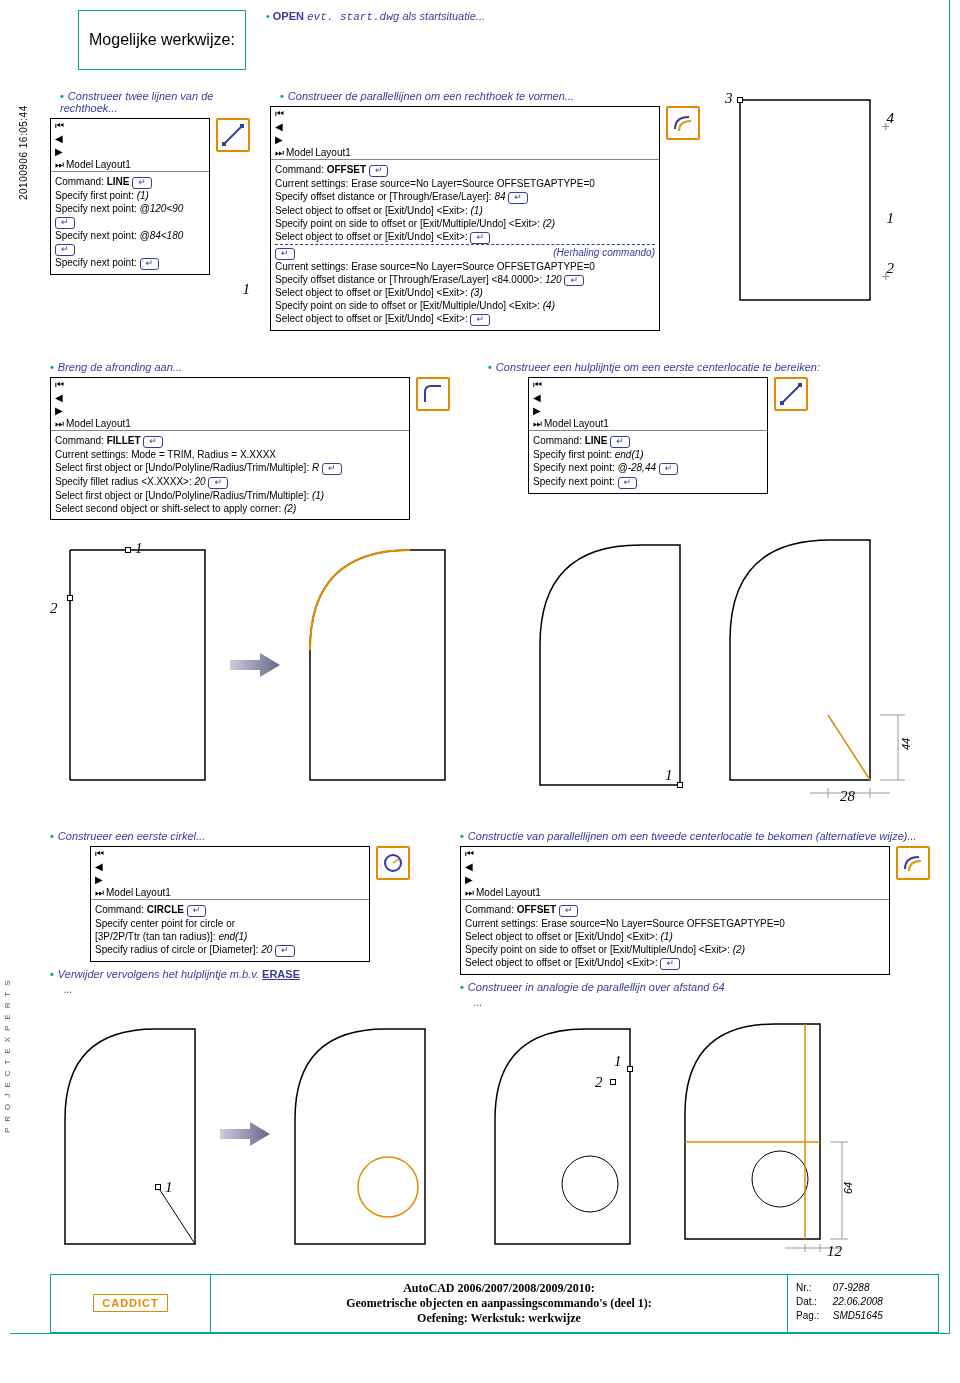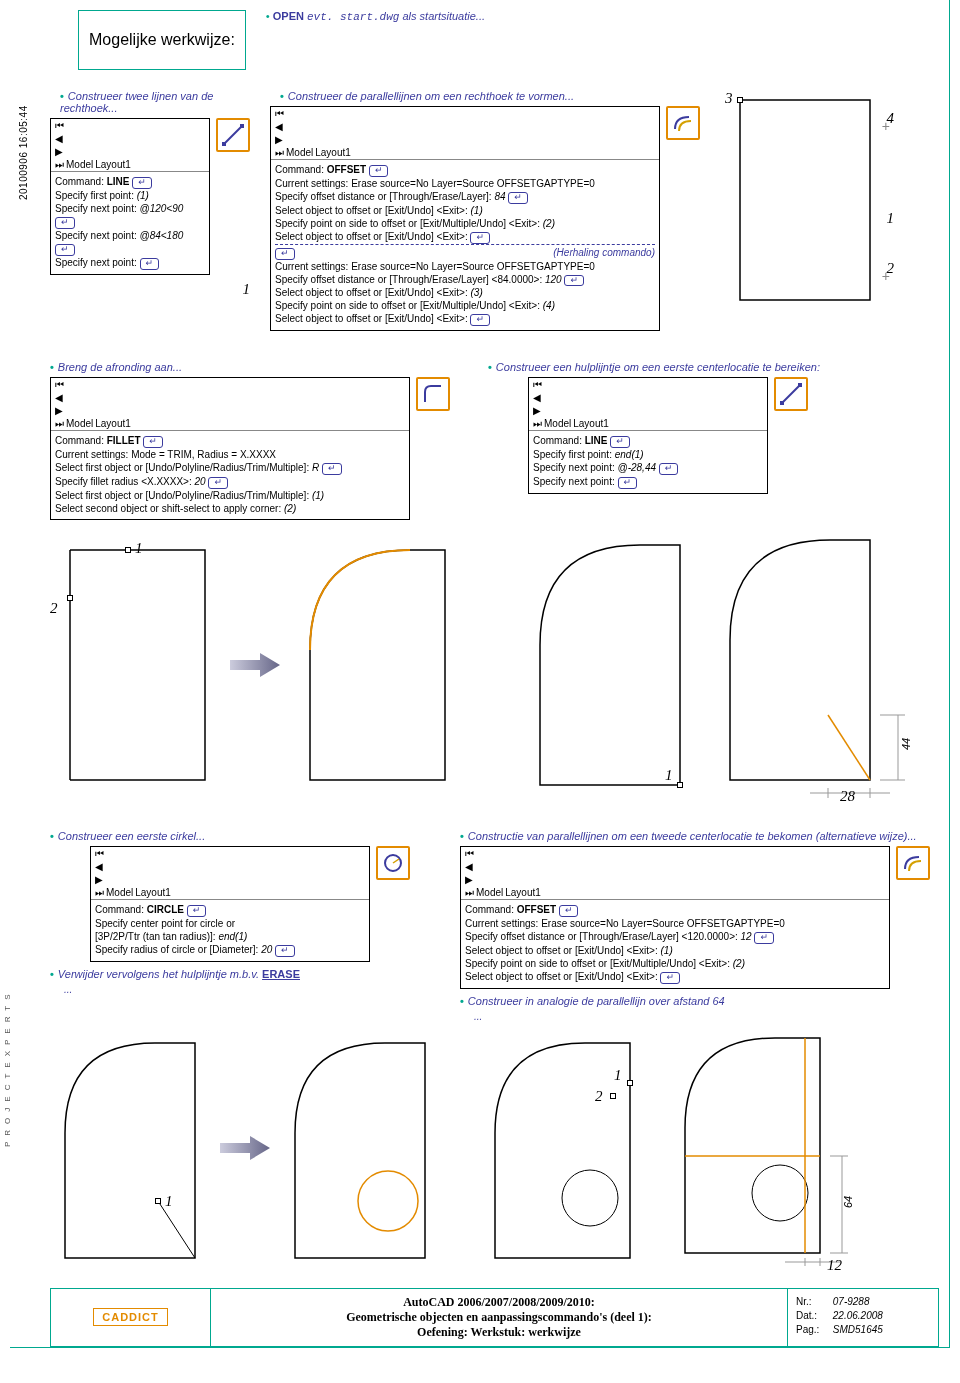--- a/index.html
+++ b/index.html
@@ -302,21 +302,20 @@
                 <div class="navbtn">⏮</div>
                 <div class="navbtn">◀</div>
                 <div class="navbtn">▶</div>
                 <div class="navbtn">⏭</div>
               </div>
             <div class="tab">Model</div>
               <div class="tab">Layout1</div>
           </div>
           <div><span>Command: </span><b>OFFSET</b> <span class="enter">↵</span></div>
           <div>Current settings: Erase source=No  Layer=Source  OFFSETGAPTYPE=0</div>
-          <div><span>Specify offset distance or [Through/Erase/Layer] &lt;120.0000&gt;: </span><span class="it">12</span> <span class="enter">↵</span></div>
           <div><span>Select object to offset or [Exit/Undo] &lt;Exit&gt;: </span><span class="it">(1)</span></div>
           <div><span>Specify point on side to offset or [Exit/Multiple/Undo] &lt;Exit&gt;: </span><span class="it">(2)</span></div>
           <div><span>Select object to offset or [Exit/Undo] &lt;Exit&gt;: </span><span class="enter">↵</span></div>
         </div>
         <div class="iconbox">
           <svg viewBox="0 0 24 24">
               <path d="M4 18 Q4 6 18 6" fill="none" stroke="#3b3b9e" stroke-width="2"></path>
               <path d="M8 20 Q8 10 20 10" fill="none" stroke="#d4a000" stroke-width="2"></path>
             </svg>
         </div>

